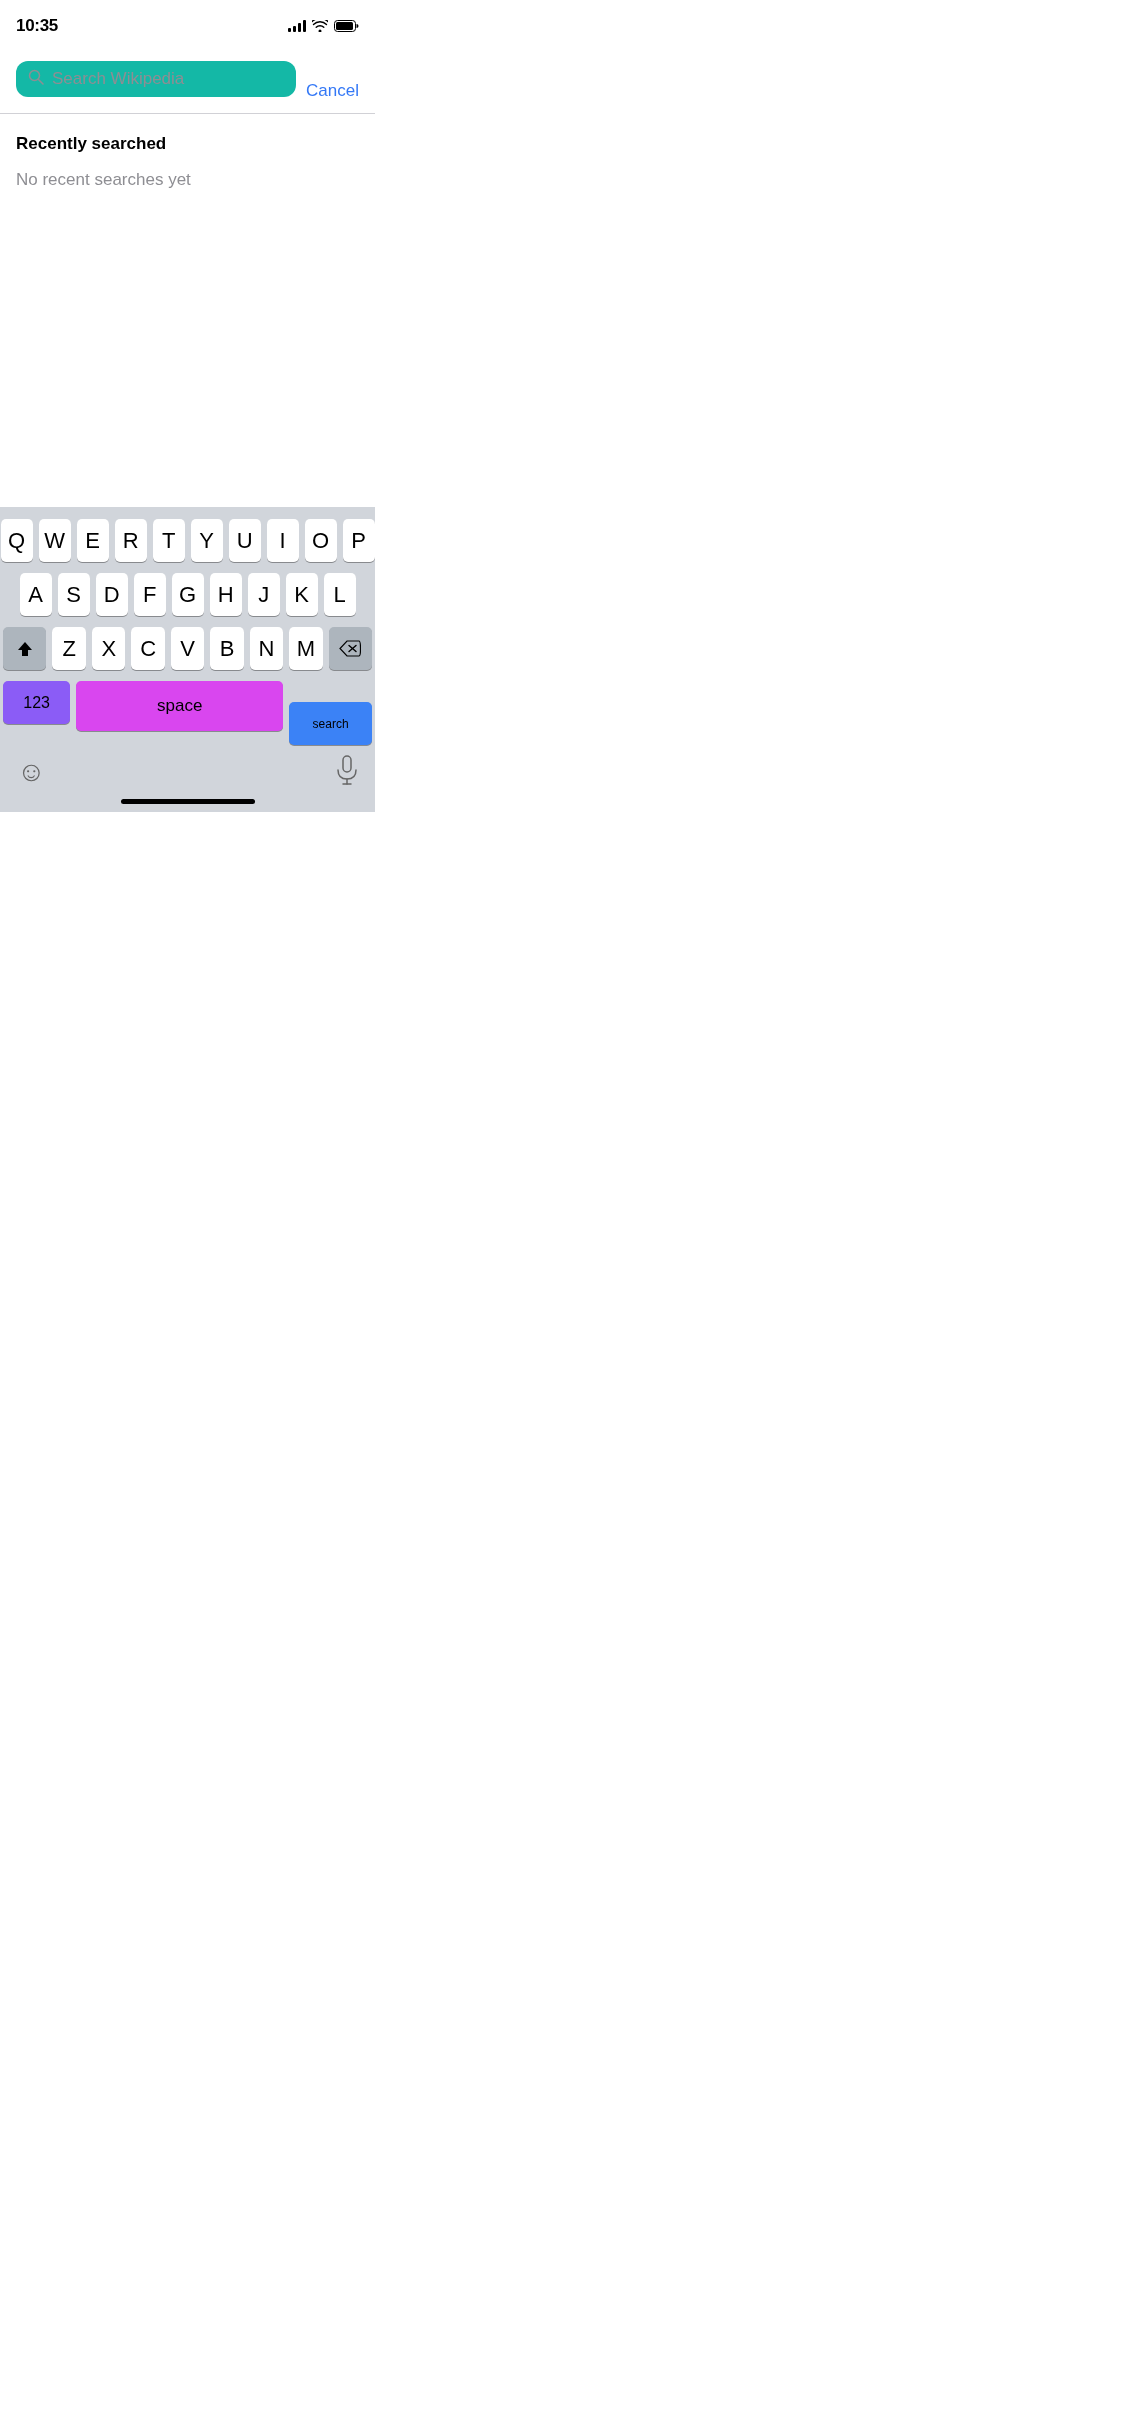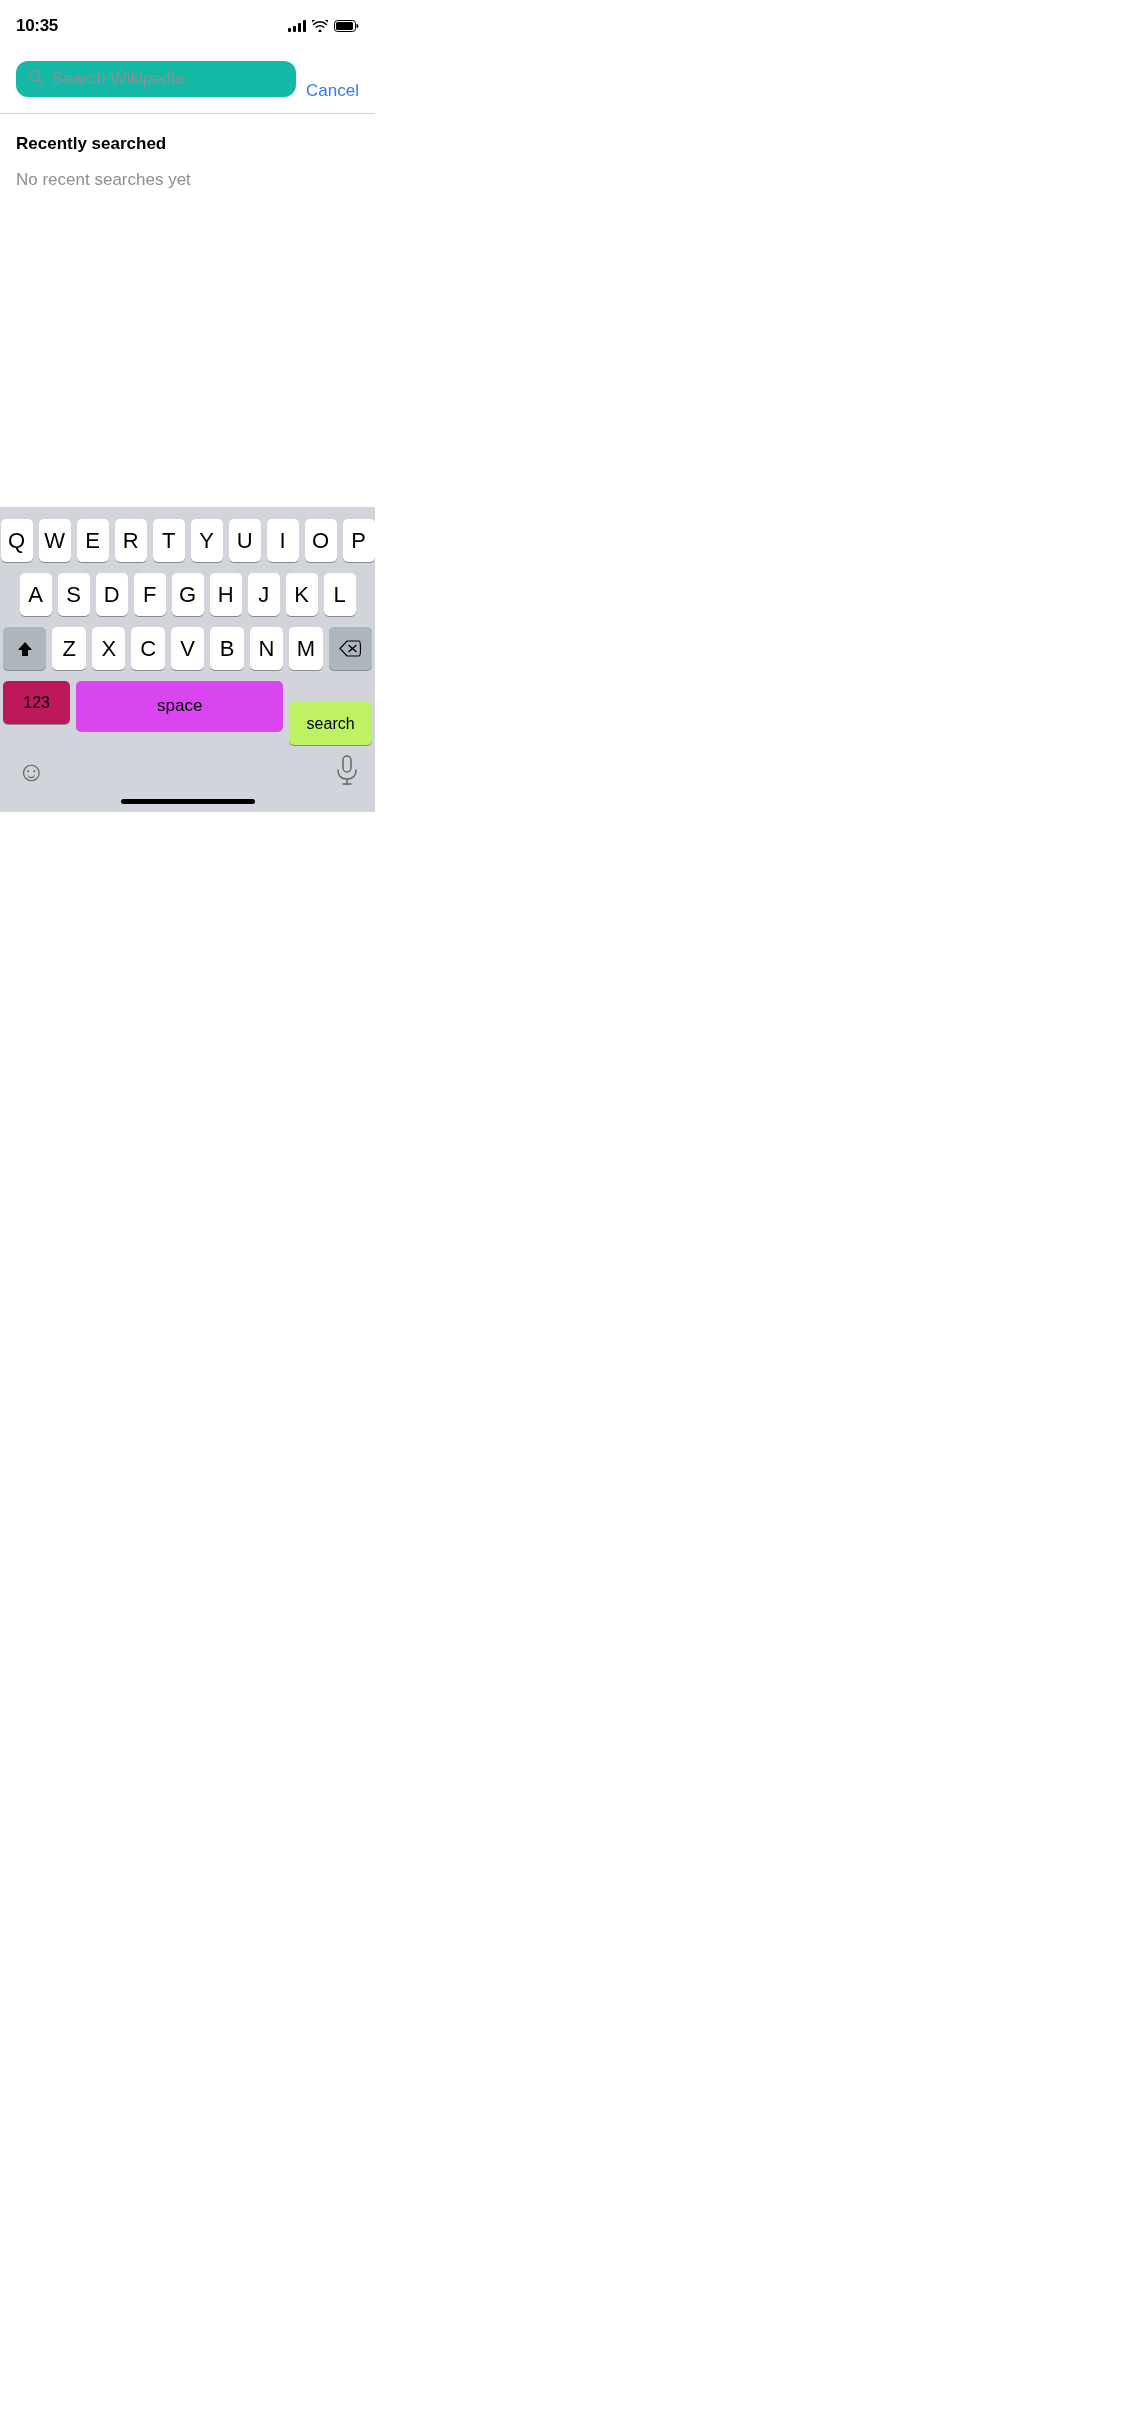--- a/index.html
+++ b/index.html
@@ -173,21 +173,21 @@
       background: #adb5bd;
     }
 
     .bottom-row {
       display: flex;
       gap: 6px;
       margin-bottom: 0;
     }
 
     .key-123 {
-      background: #be185d;
+      background: #8b5cf6;
       color: #000;
       font-size: 16px;
       height: 43px;
       flex: 1.3;
       border-radius: 5px;
       display: flex;
       align-items: center;
       justify-content: center;
       cursor: pointer;
       box-shadow: 0 1px 0 rgba(0,0,0,0.35);
@@ -201,23 +201,23 @@
       flex: 4;
       border-radius: 5px;
       display: flex;
       align-items: center;
       justify-content: center;
       cursor: pointer;
       box-shadow: 0 1px 0 rgba(0,0,0,0.35);
     }
 
     .key-search {
-      background: #bef264;
-      color: #000;
-      font-size: 16px;
+      background: #3b82f6;
+      color: #000;
+      font-size: 12px;
       height: 43px;
       flex: 1.6;
       border-radius: 5px;
       display: flex;
       align-items: center;
       justify-content: center;
       cursor: pointer;
       box-shadow: 0 1px 0 rgba(0,0,0,0.35);
       margin-top: 21px;
     }

